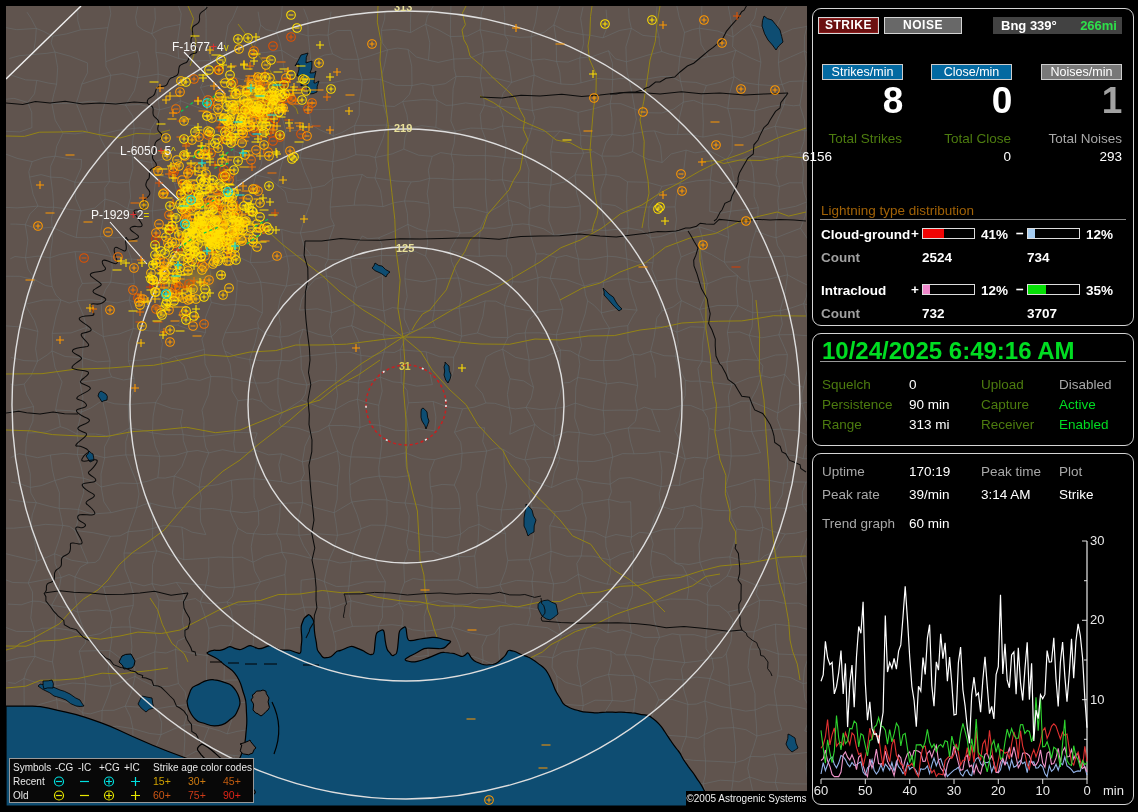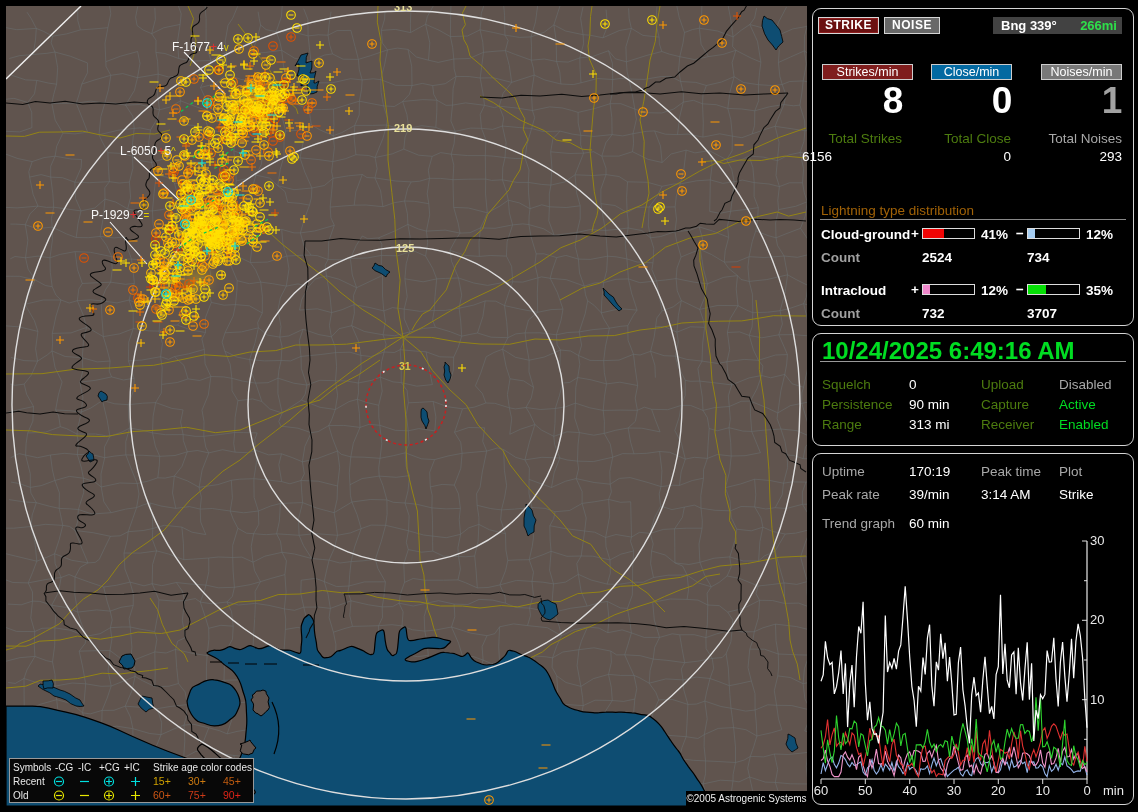--- a/index.html
+++ b/index.html
@@ -156,27 +156,27 @@
 <text x="144" y="41" fill="#cc5515">60+</text>
       <text x="179" y="41" fill="#cc3a18">75+</text>
       <text x="214" y="41" fill="#dd2418">90+</text>
 </g>
 </svg>
 
 <div class="abs" style="left:686px;top:791px;width:121px;height:15px;background:#000;color:#f0f0f0;font-size:10px;line-height:15px;text-align:center;white-space:nowrap">©2005 Astrogenic Systems</div>
 
 <div class="box" style="left:812px;top:8px;width:322px;height:318px"></div>
 <div class="btn" style="left:818px;top:17px;width:61px;height:17px;background:#6b1111;border:1px solid #d8d8d8;box-shadow:inset 0 0 0 1px #8d1d1d;letter-spacing:0.5px;line-height:15px">STRIKE</div>
-<div class="btn" style="left:884px;top:17px;width:56px;height:17px;background:#686868;border:1px solid #d4d4d4;letter-spacing:0.5px;line-height:15px">NOISE</div>
+<div class="btn" style="left:884px;top:17px;width:78px;height:17px;background:#686868;border:1px solid #d4d4d4;letter-spacing:0.5px;line-height:15px">NOISE</div>
 <div class="abs" style="left:993px;top:17px;width:129px;height:17px;background:#424242;font-weight:bold;font-size:13px;line-height:17px">
     <span style="position:absolute;left:8px;color:#fff">Bng 339°</span>
     <span style="position:absolute;right:5px;color:#2ee04a">266mi</span>
   </div>
 
-<div class="btn" style="left:822px;top:64px;width:91px;height:16px;background:#7f1d1d;border:1px solid #ccc;font-weight:normal;font-size:12.5px;color:#fff;line-height:14px">Strikes/min</div>
+<div class="btn" style="left:822px;top:64px;width:81px;height:16px;background:#0369a1;border:1px solid #ccc;font-weight:normal;font-size:12.5px;color:#fff;line-height:14px">Strikes/min</div>
 <div class="btn" style="left:931px;top:64px;width:81px;height:16px;background:#0369a1;border:1px solid #ccc;font-weight:normal;font-size:12.5px;color:#fff;line-height:14px">Close/min</div>
 <div class="btn" style="left:1041px;top:64px;width:81px;height:16px;background:#787878;border:1px solid #ccc;font-weight:normal;font-size:12.5px;color:#fff;line-height:14px">Noises/min</div>
 
 <div class="abs wht bld" style="left:853px;top:80px;width:80px;text-align:center;font-size:37px">8</div>
 <div class="abs wht bld" style="left:962px;top:80px;width:80px;text-align:center;font-size:37px">0</div>
 <div class="abs bld" style="left:1072px;top:80px;width:80px;text-align:center;font-size:37px;color:#a2a2a2">1</div>
 
 <div class="lbl" style="left:802px;top:131px;width:100px;text-align:right">Total Strikes</div>
 <div class="lbl wht" style="left:802px;top:149px;width:100px;">6156</div>
 <div class="lbl" style="left:911px;top:131px;width:100px;text-align:right">Total Close</div>

